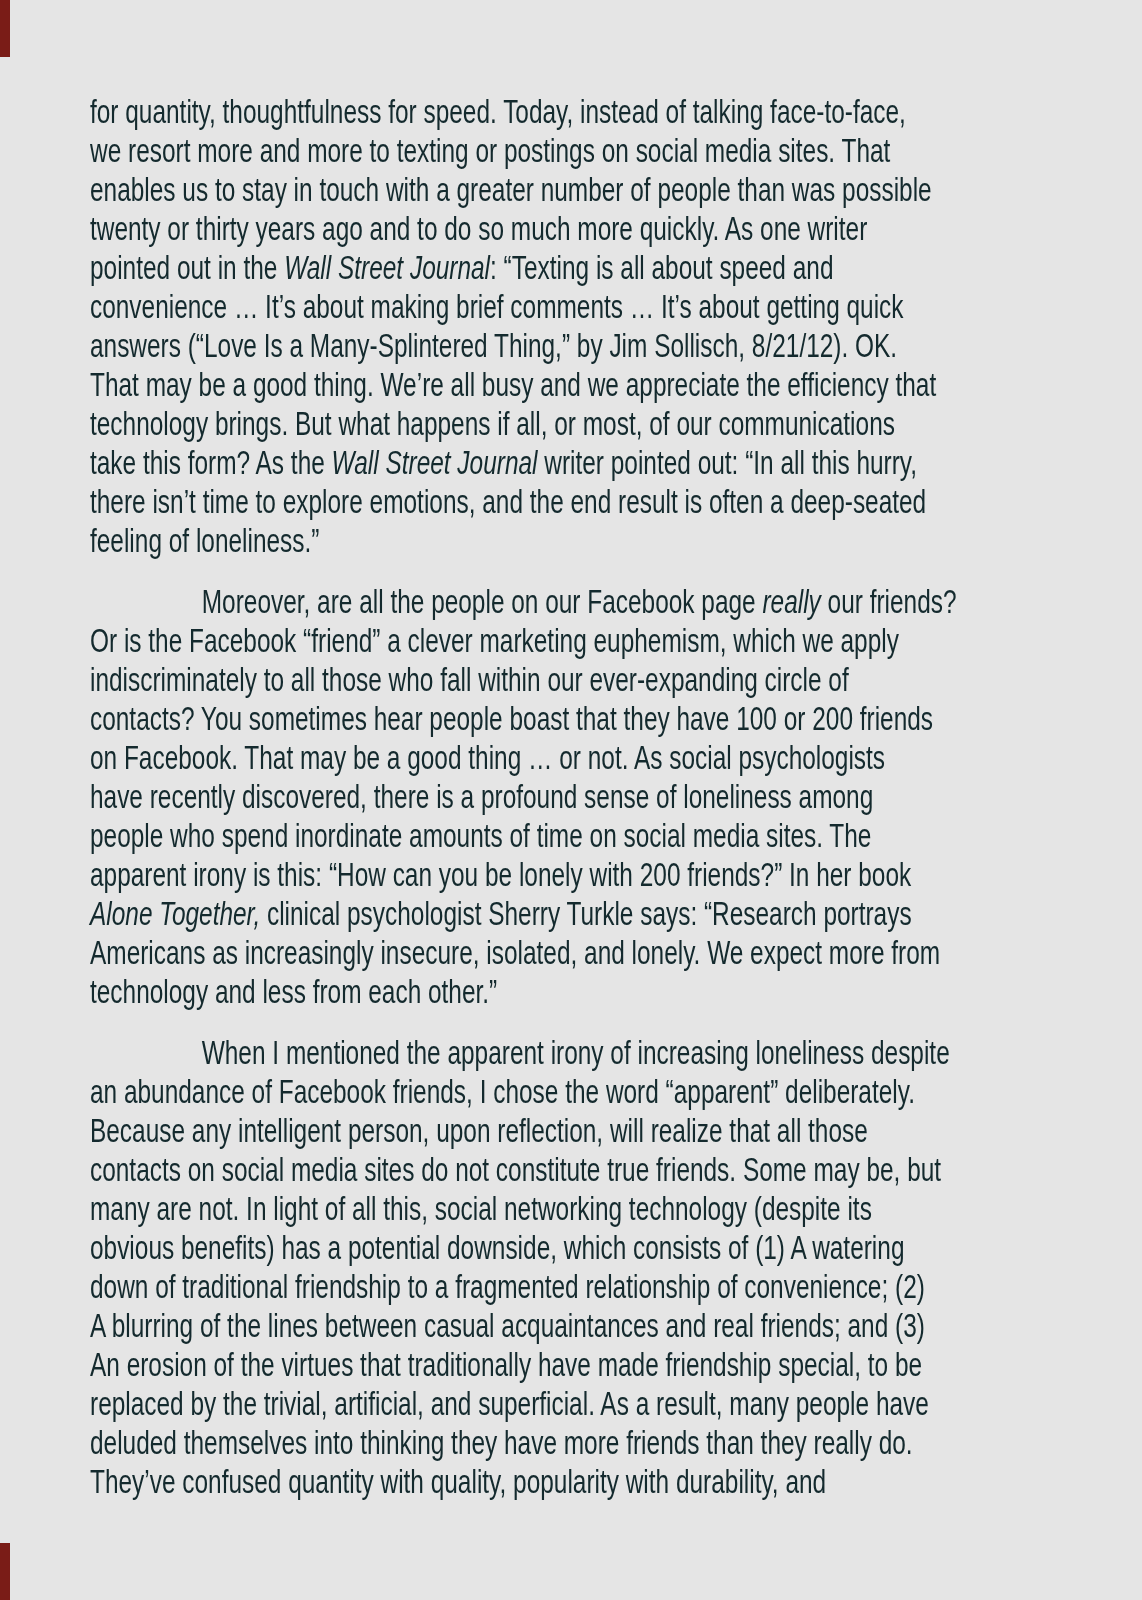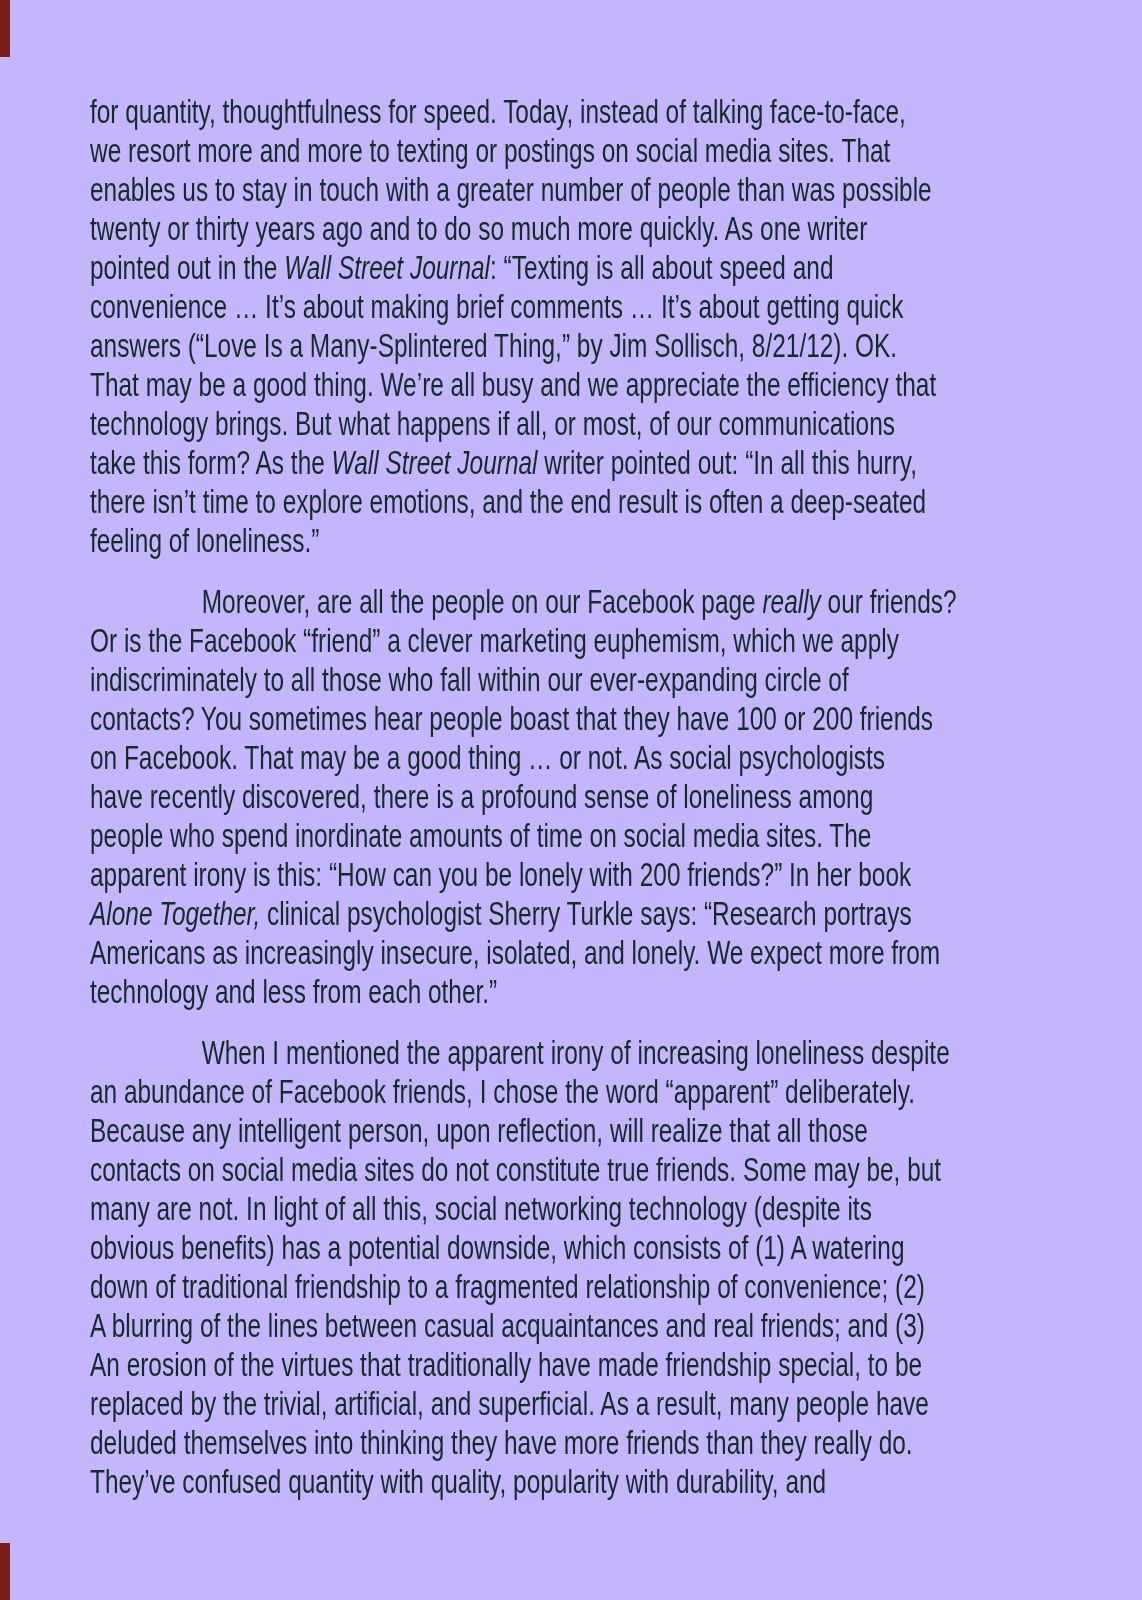--- a/index.html
+++ b/index.html
@@ -45,21 +45,21 @@
     line-height: 39px;
     height: 39px;
     letter-spacing: 0;
   }
   .line.first { padding-left: 151px; }
   .it { font-style: italic; }
 </style>
 </head>
 <body>
 
-<div class="page" style="background-color: #c4b5fd; color: rgb(20, 42, 46);">
+<div class="page" style="background-color: #e5e5e5; color: rgb(20, 42, 46);">
   <div class="edge-mark top" style="background-color: rgb(122, 28, 23);"></div>
   <div class="edge-mark bottom" style="background-color: rgb(122, 28, 23);"></div>
   <div class="content">
       <div class="para">
         <div class="line"><span>for quantity, thoughtfulness for speed. Today, instead of talking face-to-face,</span></div>
         <div class="line"><span>we resort more and more to texting or postings on social media sites. That</span></div>
         <div class="line"><span>enables us to stay in touch with a greater number of people than was possible</span></div>
         <div class="line"><span>twenty or thirty years ago and to do so much more quickly. As one writer</span></div>
         <div class="line"><span>pointed out in the </span><span class="it">Wall Street Journal</span><span>: “Texting is all about speed and</span></div>
         <div class="line"><span>convenience … It’s about making brief comments … It’s about getting quick</span></div>

